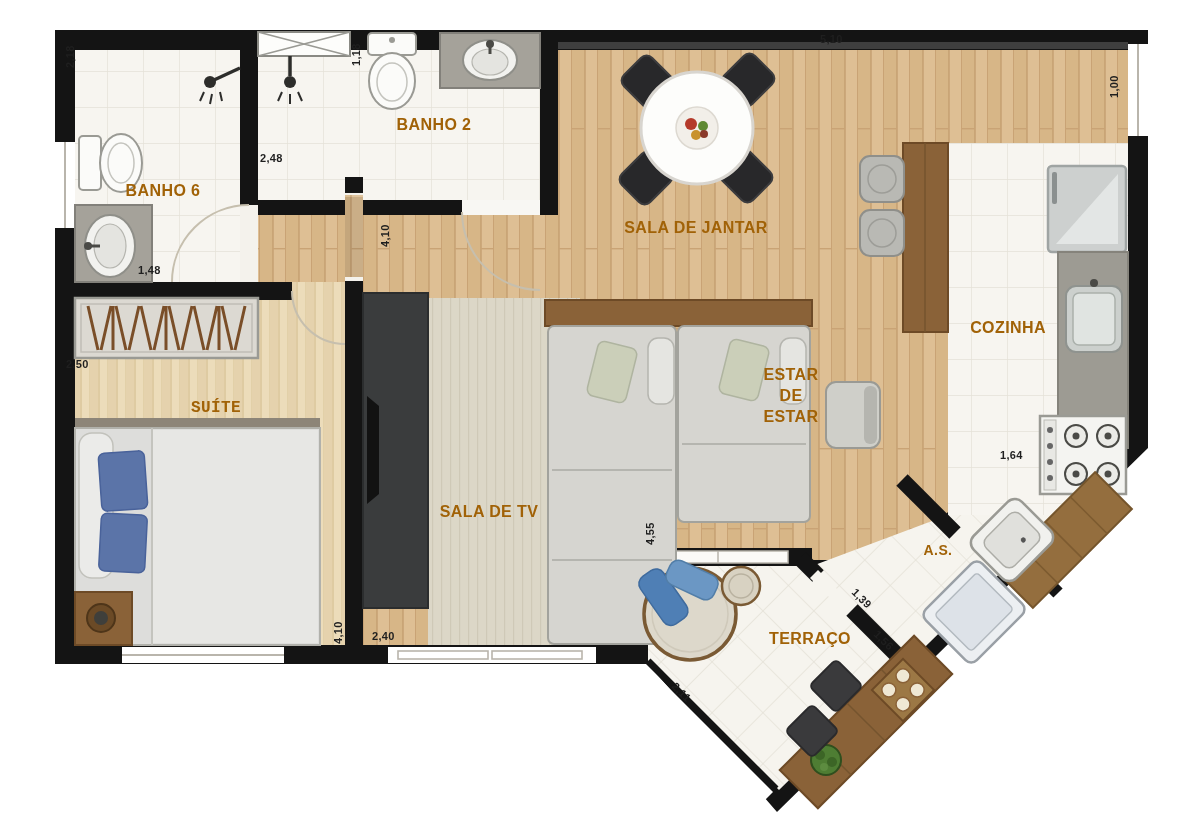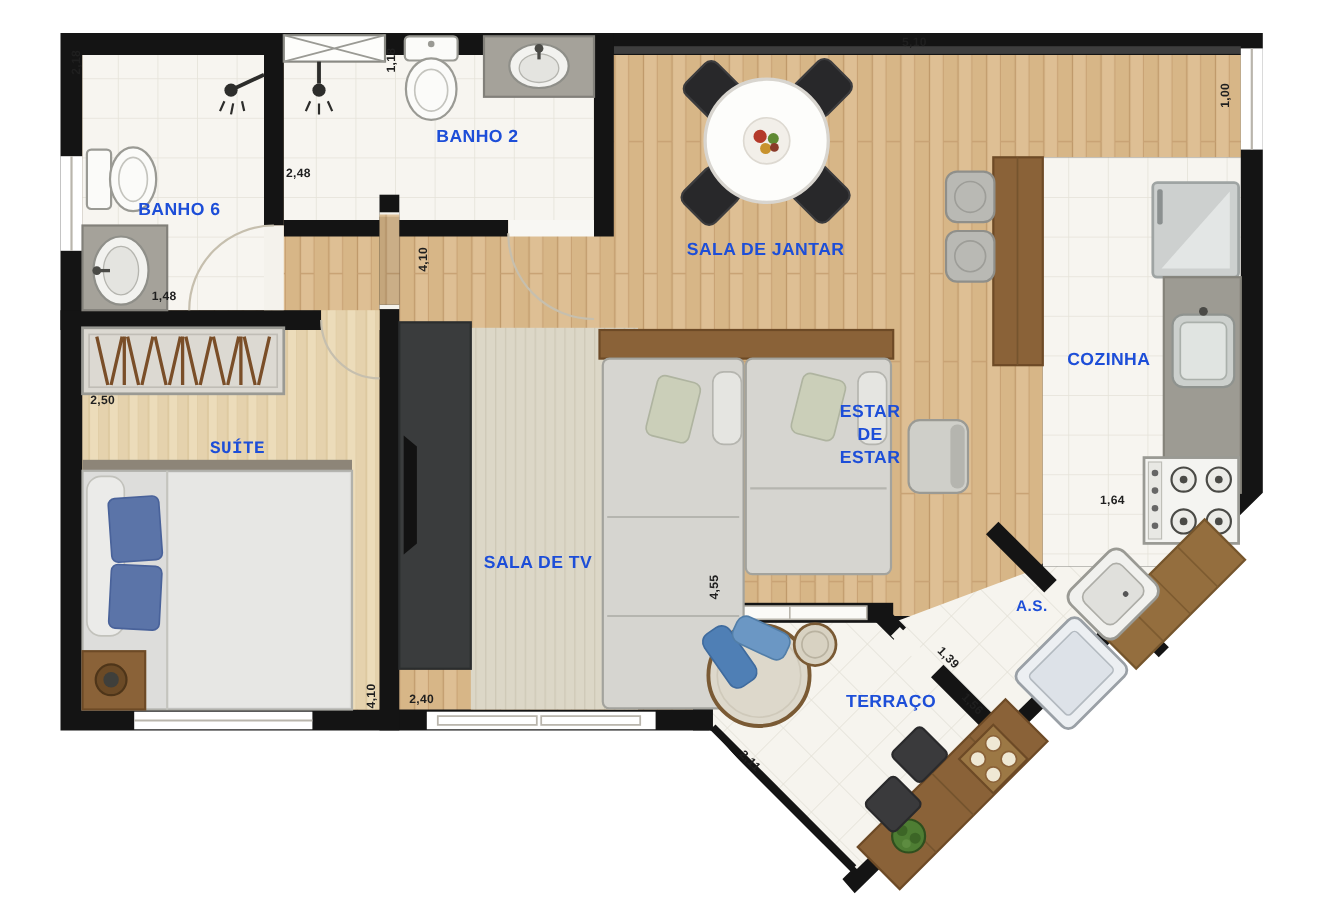--- a/index.html
+++ b/index.html
@@ -1,19 +1,19 @@
 <!DOCTYPE html>
 <html><head>
 <meta charset="utf-8">
 <style>
   html,body{margin:0;padding:0;background:#ffffff;}
   #stage{position:relative;width:1200px;height:840px;background:#ffffff;overflow:hidden;
          font-family:"Liberation Sans", sans-serif;}
   #plan-svg{position:absolute;left:0;top:0;}
-  .room-label{position:absolute;font-weight:700;font-size:16px;color:#1d4ed8;
+  .room-label{position:absolute;font-weight:700;font-size:16px;color:#a16207;
               letter-spacing:.4px;text-align:center;line-height:1.3;}
   .room-label.small{font-size:14px;}
   .dim{position:absolute;font-weight:700;font-size:11px;color:#1f1f1f;
        letter-spacing:.3px;white-space:nowrap;}
   .rot90{transform:rotate(-90deg);transform-origin:left top;}
   .rot45{transform:rotate(45deg);transform-origin:left top;}
   .nowrap{white-space:nowrap;}
 </style>
 </head>
 <body>
@@ -329,21 +329,21 @@
 <div class="room-label small" style="left:914px;top:541px;width:48px;">A.S.</div>
 <div class="room-label" style="left:756px;top:629px;width:108px;">TERRAÇO</div>
 
 <div class="dim rot90" style="left:64px;top:68px;">2,18</div>
 <div class="dim rot90" style="left:350px;top:66px;">1,18</div>
 <div class="dim" style="left:260px;top:152px;">2,48</div>
 <div class="dim" style="left:138px;top:264px;">1,48</div>
 <div class="dim" style="left:804px;top:33px;margin-left:16px;">5,10</div>
 <div class="dim rot90" style="left:1108px;top:98px;">1,00</div>
 <div class="dim rot90" style="left:379px;top:247px;">4,10</div>
-<div class="dim" style="left:66px;top:358px;margin-left:16px;">2,50</div>
+<div class="dim" style="left:66px;top:358px;">2,50</div>
 <div class="dim" style="left:1000px;top:449px;">1,64</div>
 <div class="dim rot90" style="left:644px;top:545px;">4,55</div>
 <div class="dim rot90" style="left:332px;top:644px;">4,10</div>
 <div class="dim" style="left:372px;top:630px;">2,40</div>
 <div class="dim rot45" style="left:858px;top:586px;">1,39</div>
 <div class="dim rot45" style="left:880px;top:628px;">1,56</div>
 <div class="dim rot45" style="left:678px;top:680px;">2,11</div>
 
 </div>
 

